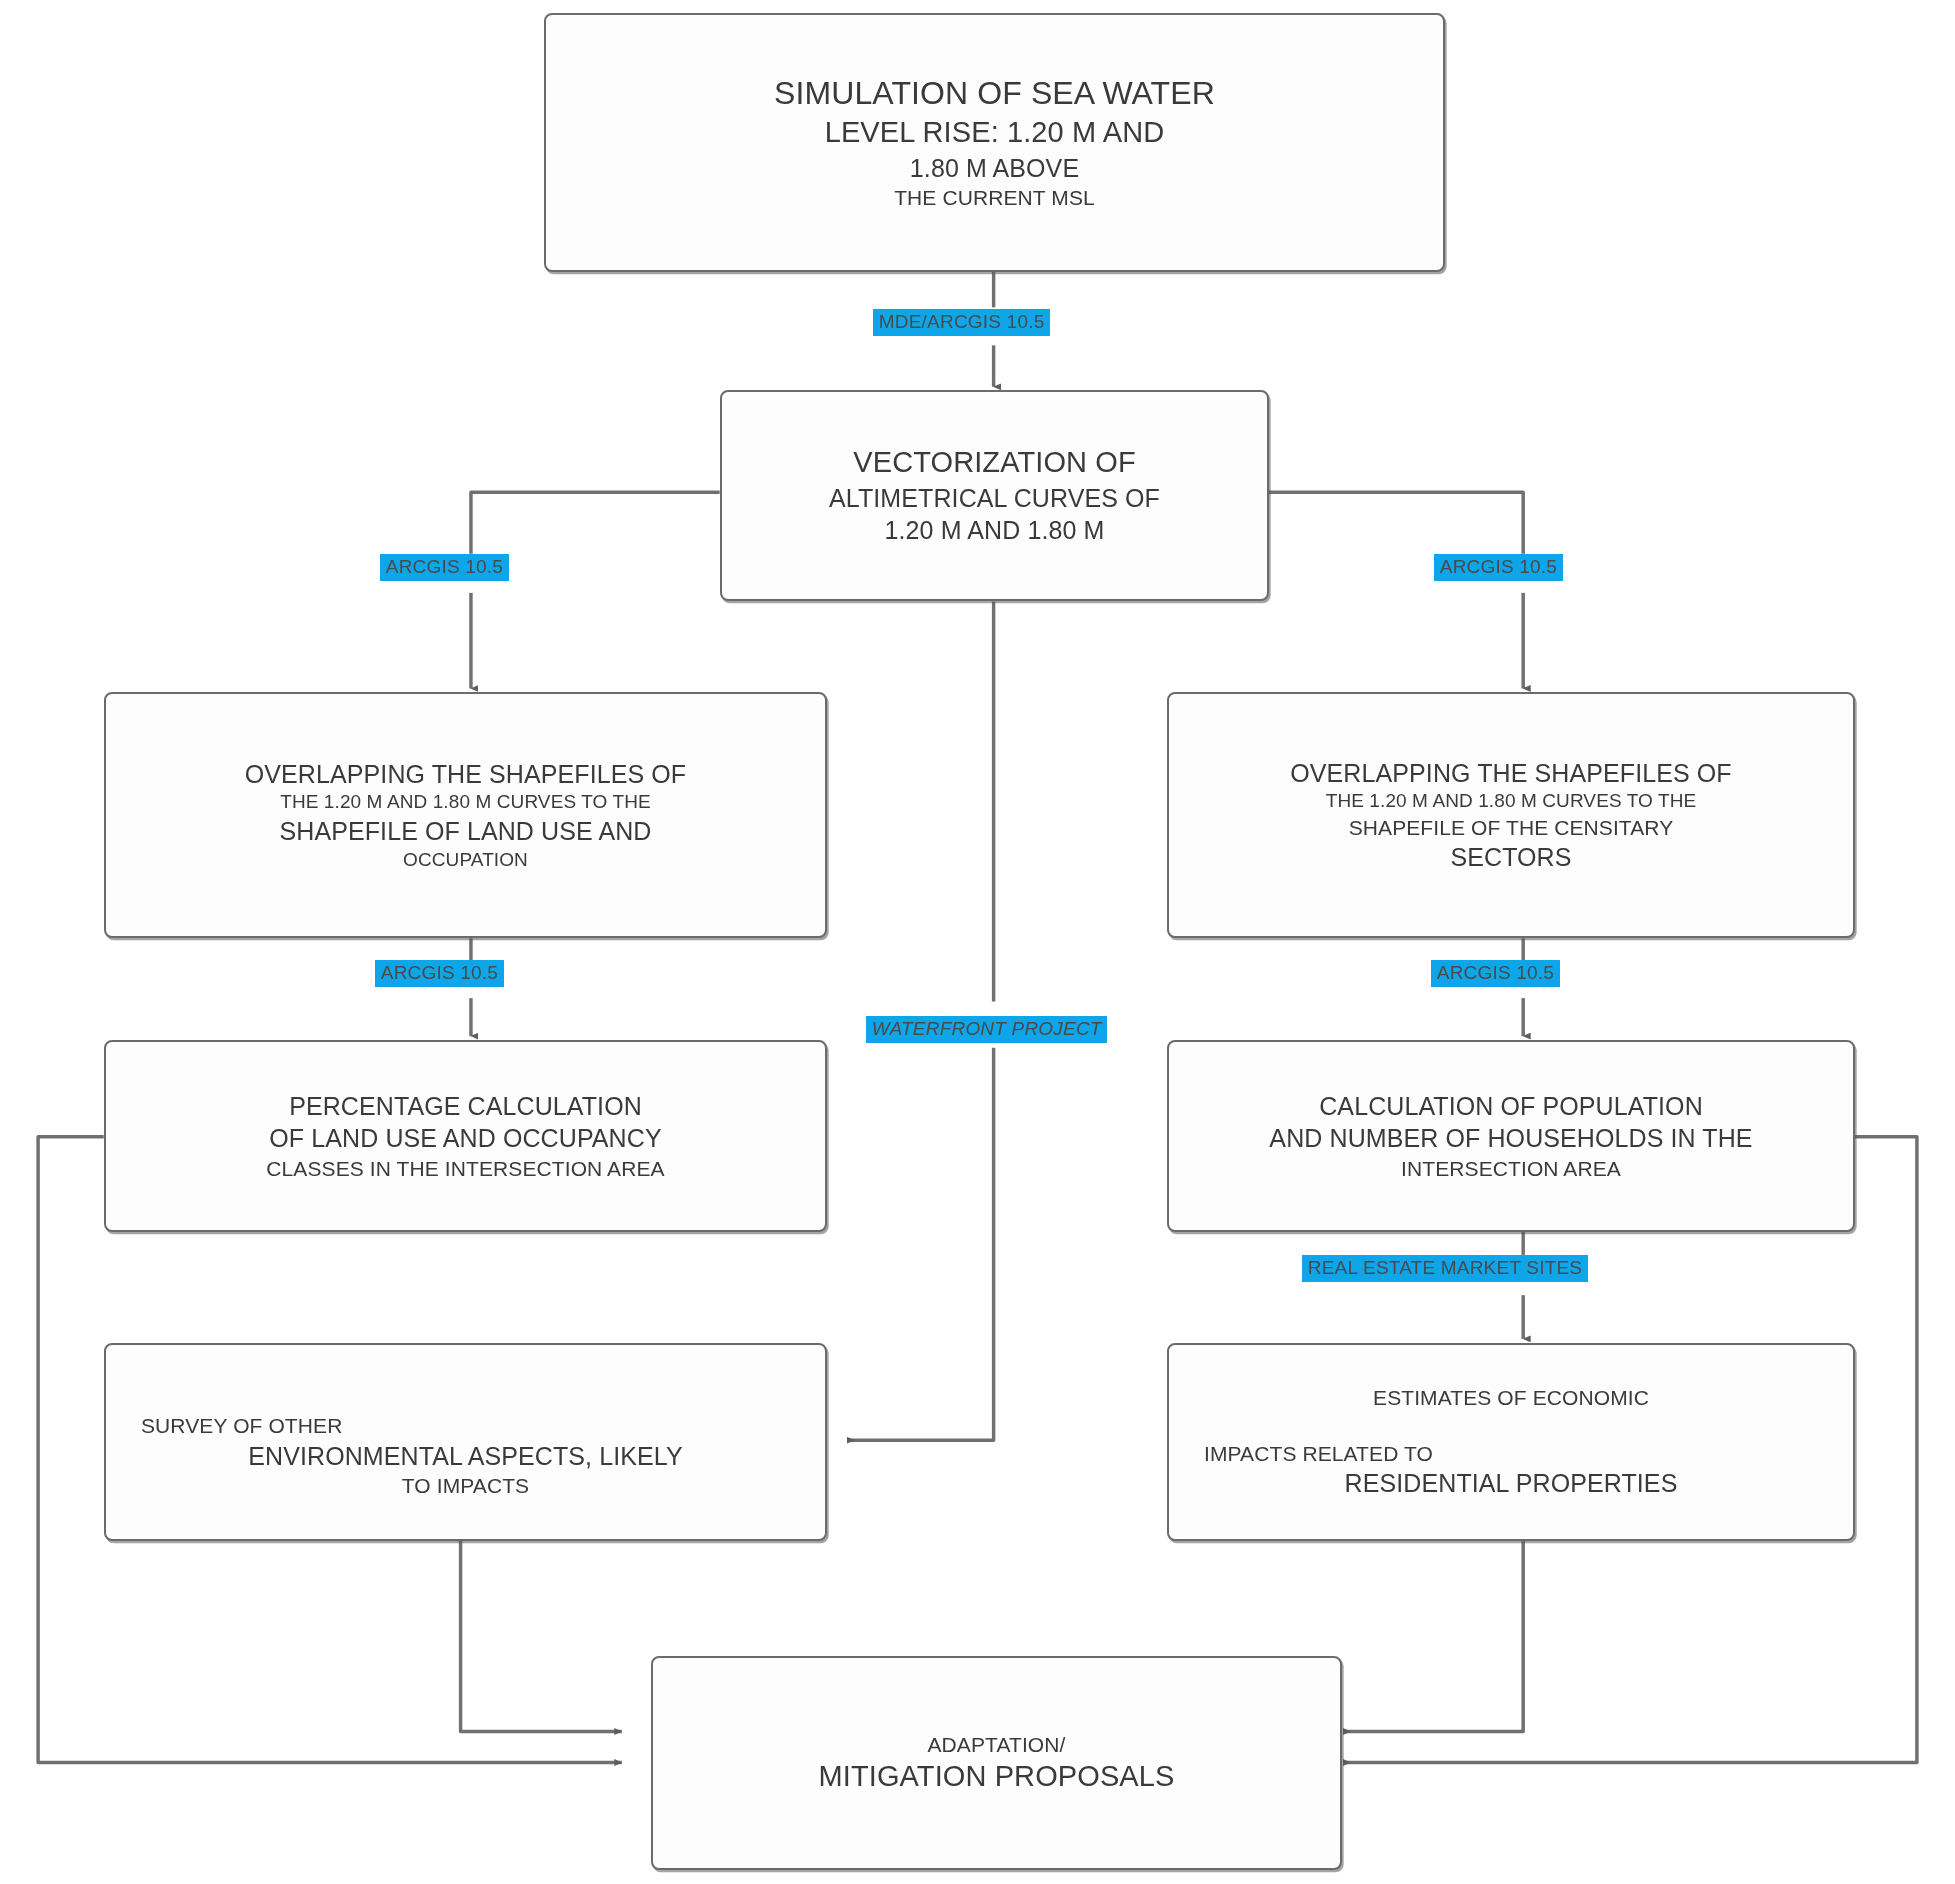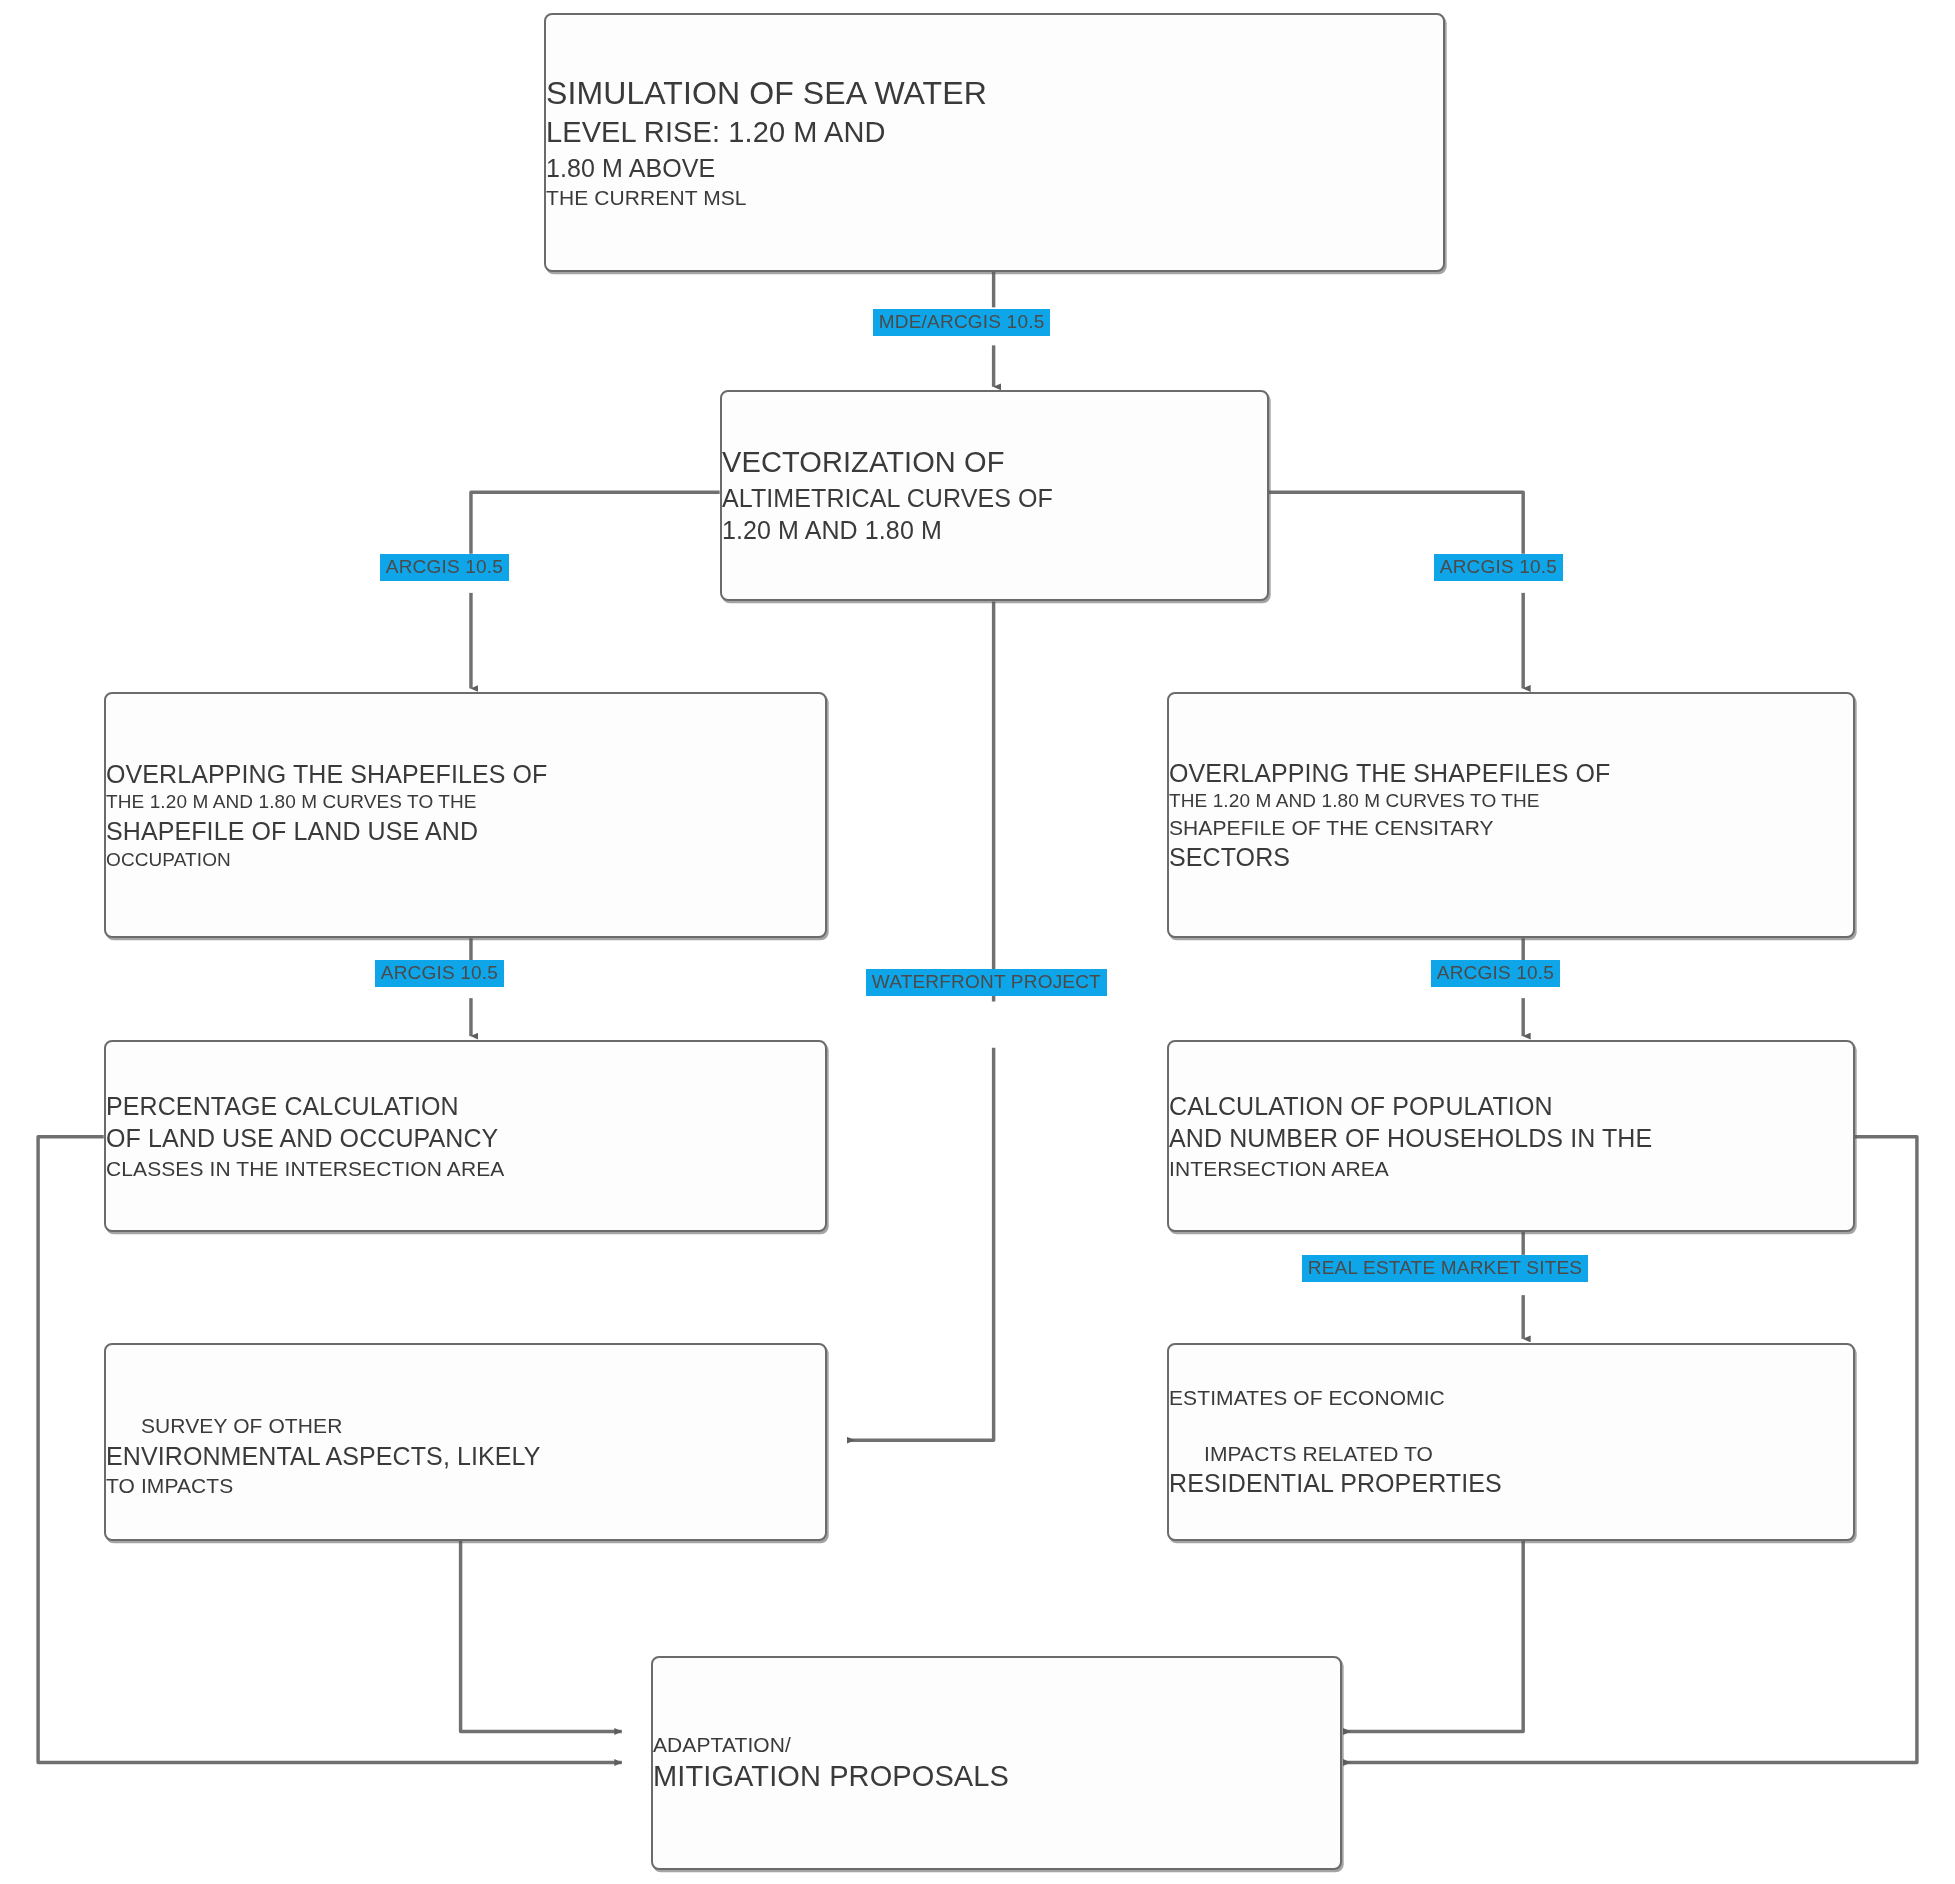--- a/index.html
+++ b/index.html
@@ -32,21 +32,21 @@
     display: flex;
     flex-direction: column;
     align-items: center;
     justify-content: center;
     color: #3a3a3a;
     z-index: 2;
   }
   .node .ln {
     display: block;
     width: 100%;
-    text-align: left;
+    text-align: center;
     line-height: 1.30;
     white-space: nowrap;
     letter-spacing: 0.1px;
   }
   .s-xl { font-size: 32px; }
   .s-lg { font-size: 29px; }
   .s-md { font-size: 25px; }
   .s-sm { font-size: 21px; }
   .s-xs { font-size: 19px; }
   .align-left  { text-align: left !important;  padding-left: 35px;  box-sizing: border-box; margin-top: 28px; }
@@ -172,18 +172,18 @@
   <div class="edge-label" style="left:873px; top:309px;">MDE/ARCGIS 10.5</div>
 
   <div class="edge-label" style="left:380px; top:554px;">ARCGIS 10.5</div>
 
   <div class="edge-label" style="left:1434px; top:554px;">ARCGIS 10.5</div>
 
   <div class="edge-label" style="left:375px; top:960px;">ARCGIS 10.5</div>
 
   <div class="edge-label" style="left:1431px; top:960px;">ARCGIS 10.5</div>
 
-  <div class="edge-label" style="left:866px; top:969px;">WATERFRONT PROJECT</div>
+  <div class="edge-label" style="left:866px; top:1016px;font-style:italic;">WATERFRONT PROJECT</div>
 
   <div class="edge-label" style="left:1302px; top:1255px;">REAL ESTATE MARKET SITES</div>
 
 </div>
 
 
 </body></html>

